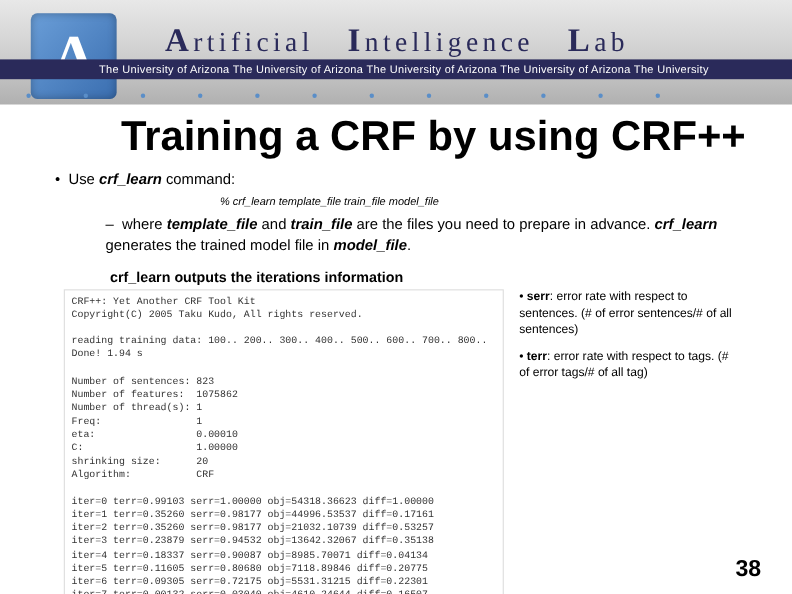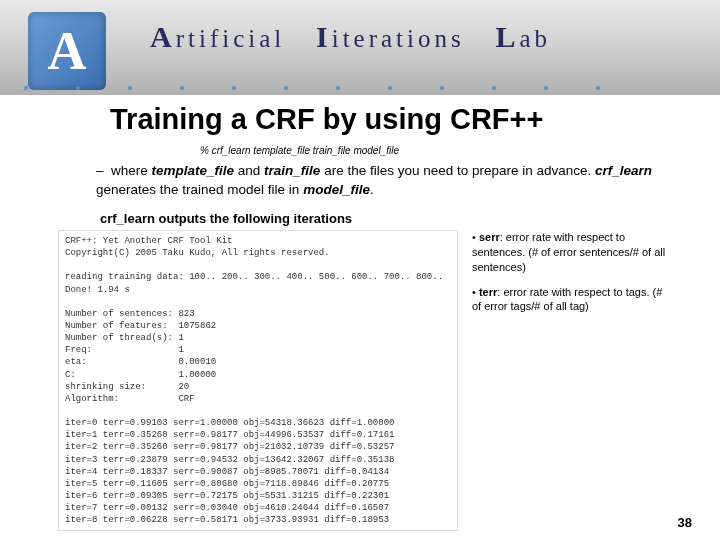--- a/index.html
+++ b/index.html
@@ -5,55 +5,61 @@
   * { margin: 0; padding: 0; box-sizing: border-box; }
   body { width: 720px; height: 540px; background: #fff; font-family: Arial, sans-serif; position: relative; overflow: hidden; }
   .banner { width: 720px; height: 95px; position: relative; background: linear-gradient(to bottom, #e8e8e8 0%, #d0d0d0 50%, #b0b0b0 100%); }
   .banner-bar { position: absolute; top: 54px; left: 0; width: 720px; height: 18px; background: #2a2a5a; display: flex; align-items: center; overflow: hidden; }
   .banner-bar-text { color: #fff; font-size: 10px; white-space: nowrap; padding-left: 90px; letter-spacing: 0.3px; }
   .banner-title { position: absolute; top: 20px; left: 150px; color: #2a2a5a; font-size: 25px; letter-spacing: 4px; font-family: "Times New Roman", serif; }
   .banner-title .bold { font-weight: bold; font-size: 30px; }
   .logo-a { position: absolute; left: 28px; top: 12px; width: 78px; height: 78px; background: linear-gradient(135deg, #6a9ed8, #3a6eb0); border-radius: 6px; display: flex; align-items: center; justify-content: center; color: #fff; font-size: 54px; font-weight: bold; font-family: Georgia, serif; box-shadow: inset 0 0 8px rgba(0,0,0,0.3); }
   .dots { position: absolute; top: 76px; left: 0; width: 720px; height: 20px; }
   .dots span { display:inline-block; width:4px; height:4px; border-radius:50%; background:#5a8ec8; margin: 0 24px; }
-  .slide-title { font-size: 29px; margin: 8px 0 8px 110px; font-family: Arial, sans-serif; }
+  .slide-title { font-size: 38px; margin: 8px 0 8px 110px; font-family: Arial, sans-serif; }
   .content { padding: 0 30px 0 40px; font-size: 13.5px; line-height: 1.4; }
   .bullet-l1 { margin: 3px 0 4px 10px; }
   .command-line { font-style: italic; font-size: 10px; margin: 4px 0 4px 160px; }
   .bullet-l2 { margin: 4px 0 4px 56px; }
   .outputs-label { font-weight: bold; margin: 10px 0 2px 60px; font-size: 13px; }
   .two-col { display: flex; margin-top: 0; }
   .console { width: 400px; margin-left: 18px; background: #fff; border: 1px solid #ddd; font-family: "Courier New", monospace; font-size: 9px; line-height: 1.35; padding: 4px 6px; white-space: pre; color:#333; }
   .defs { flex: 1; padding: 0 18px 0 14px; font-size: 11px; line-height: 1.35; }
   .defs p { margin-bottom: 10px; }
-  .page-num { position: absolute; bottom: 10px; right: 28px; font-size: 13px; font-weight: bold; }
+  .page-num { position: absolute; bottom: 10px; right: 28px; font-size: 21px; font-weight: bold; }
   .b { font-weight: bold; }
   .ib { font-style: italic; font-weight: bold; }
 </style>
 </head>
 <body>
 
 <div class="banner">
   <div class="logo-a">A</div>
   <div class="banner-title">
-    <span class="bold">A</span><span>rtificial</span>&nbsp;&nbsp;&nbsp;<span class="bold">I</span><span>iterations</span>&nbsp;&nbsp;&nbsp;<span class="bold">L</span><span>ab</span>
+    <span class="bold">A</span><span>rtificial</span>&nbsp;&nbsp;&nbsp;<span class="bold">I</span><span>ntelligence</span>&nbsp;&nbsp;&nbsp;<span class="bold">L</span><span>ab</span>
+  </div>
+  <div class="banner-bar">
+    <div class="banner-bar-text">The University of Arizona   The University of Arizona   The University of Arizona   The University of Arizona   The University</div>
   </div>
   <div class="dots">
     <span></span><span></span><span></span><span></span><span></span><span></span><span></span><span></span><span></span><span></span><span></span><span></span>
   </div>
 </div>
 
 <h1 class="slide-title">Training a CRF by using CRF++</h1>
 
 <div class="content">
+  <div class="bullet-l1">
+    •&nbsp;&nbsp;<span>Use </span><span class="ib">crf_learn</span><span> command:</span>
+  </div>
   <div class="command-line">% crf_learn template_file train_file model_file</div>
   <div class="bullet-l2">
     –&nbsp;&nbsp;<span>where </span><span class="ib">template_file</span><span> and </span><span class="ib">train_file</span><span> are the files you need to prepare in advance. </span><span class="ib">crf_learn</span><span> generates the trained model file in </span><span class="ib">model_file</span><span>.</span>
   </div>
-  <div class="outputs-label">crf_learn outputs the following iterations</div>
+  <div class="outputs-label">crf_learn outputs the iterations information</div>
 
   <div class="two-col">
     <div class="console">CRF++: Yet Another CRF Tool Kit
 Copyright(C) 2005 Taku Kudo, All rights reserved.
 
 reading training data: 100.. 200.. 300.. 400.. 500.. 600.. 700.. 800.. 
 Done! 1.94 s
 
 Number of sentences: 823
 Number of features:  1075862

